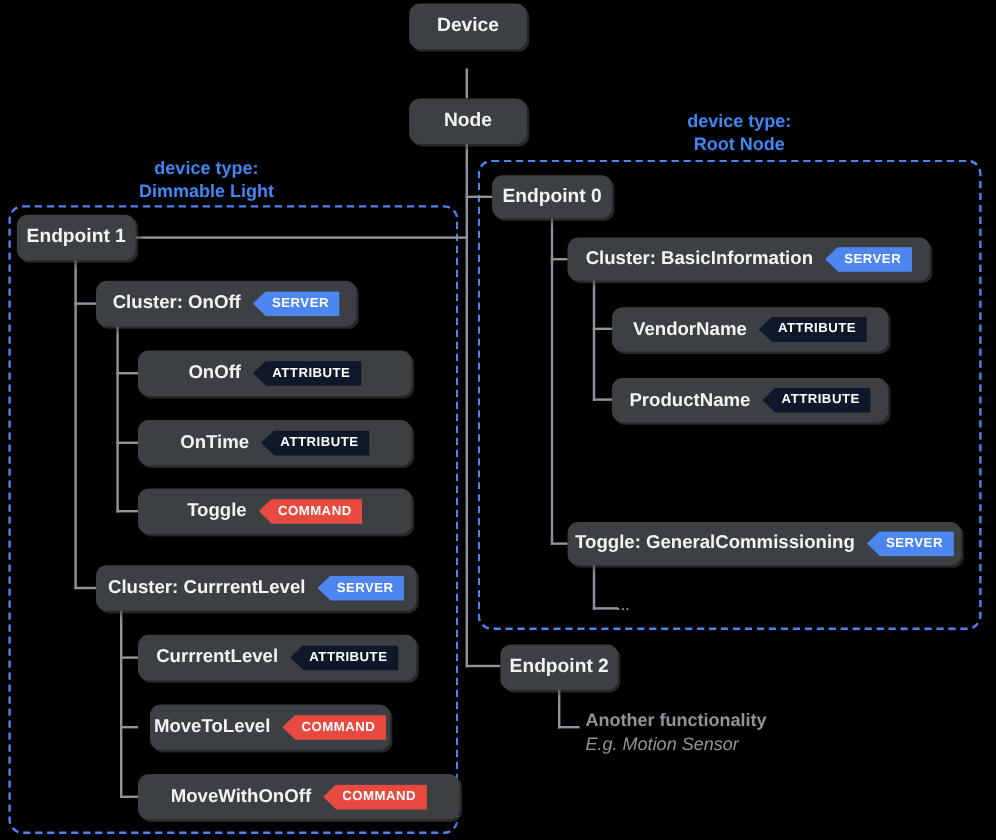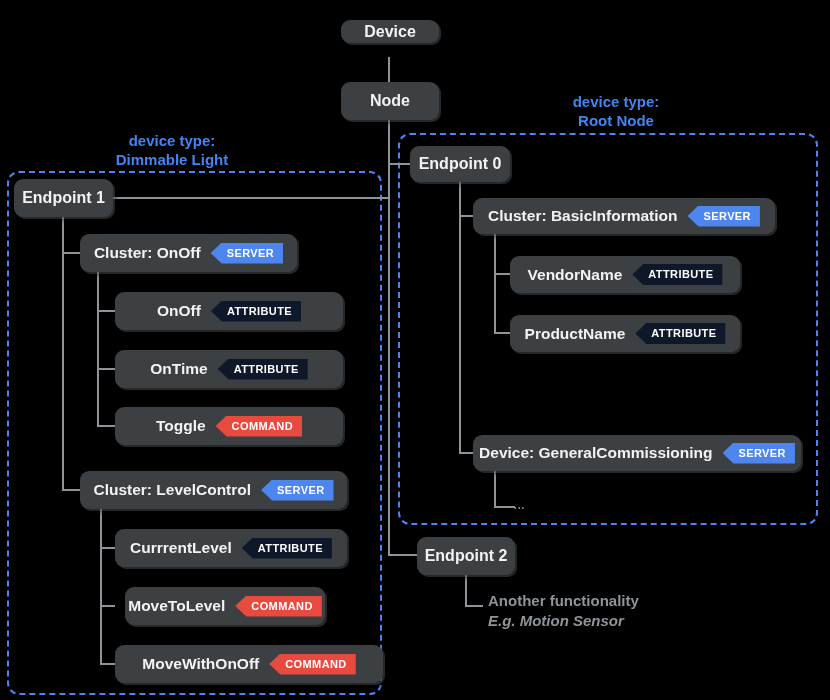--- a/index.html
+++ b/index.html
@@ -40,21 +40,21 @@
     line-height:1;flex:0 0 auto;
   }
   .badge.blue{background:#4C86EE;}
   .badge.green{background:#0f172a;}
   .badge.red{background:#E84A3F;}
   
   .ellipsis{
     position:absolute;color:#9AA0A6;font-size:10px;font-weight:700;letter-spacing:1px;
   }
   .note{position:absolute;color:#8E9499;font-size:15px;font-weight:600;text-align:center;}
-  .note.italic{font-style:italic;font-weight:700;}
+  .note.italic{font-style:italic;font-weight:400;}
 </style>
 </head>
 <body>
 
 <div class="canvas">
 
   <div class="group-outline" style="left:7px;top:171px;width:371px;height:520px"></div>
   <div class="group-outline" style="left:398px;top:133px;width:416px;height:388px"></div>
 
   <div class="group-caption" style="left:82px;top:131px;width:180px">
@@ -88,21 +88,21 @@
   <div class="line h" style="left:459px;top:215px;width:14px"></div>
   <div class="line h" style="left:459px;top:452px;width:14px"></div>
   <div class="line v" style="left:494px;top:233px;height:101px"></div>
   <div class="line h" style="left:494px;top:273px;width:16px"></div>
   <div class="line h" style="left:494px;top:332px;width:16px"></div>
   <div class="line v" style="left:494px;top:470px;height:38px"></div>
   <div class="line h" style="left:494px;top:506px;width:21px"></div>
   <div class="line v" style="left:465px;top:574px;height:33px"></div>
   <div class="line h" style="left:465px;top:605px;width:18px"></div>
 
-  <div class="box title" style="left:341px;top:20px;width:98px;height:23px">
+  <div class="box title" style="left:341px;top:3px;width:98px;height:38px">
     <span>Device</span>
   </div>
   <div class="box title" style="left:341px;top:82px;width:98px;height:38px">
     <span>Node</span>
   </div>
 
   <div class="box title" style="left:14px;top:179px;width:99px;height:38px">
     <span>Endpoint 1</span>
   </div>
 
@@ -120,21 +120,21 @@
     <span>OnTime</span>
     <span class="badge green">ATTRIBUTE</span>
   </div>
 
   <div class="box" style="left:115px;top:407px;width:228px;height:38px">
     <span>Toggle</span>
     <span class="badge red">COMMAND</span>
   </div>
 
   <div class="box" style="left:80px;top:471px;width:267px;height:38px">
-    <span>Cluster: LevelControl</span>
+    <span>Cluster: CurrrentLevel</span>
     <span class="badge blue">SERVER</span>
   </div>
 
   <div class="box" style="left:115px;top:529px;width:232px;height:38px">
     <span>CurrrentLevel</span>
     <span class="badge green">ATTRIBUTE</span>
   </div>
 
   <div class="box" style="left:125px;top:587px;width:200px;height:38px">
     <span>MoveToLevel</span>
@@ -159,21 +159,21 @@
     <span>VendorName</span>
     <span class="badge green">ATTRIBUTE</span>
   </div>
 
   <div class="box" style="left:510px;top:315px;width:230px;height:37px">
     <span>ProductName</span>
     <span class="badge green">ATTRIBUTE</span>
   </div>
 
   <div class="box" style="left:473px;top:435px;width:328px;height:36px">
-    <span>Device: GeneralCommissioning</span>
+    <span>Toggle: GeneralCommissioning</span>
     <span class="badge blue">SERVER</span>
   </div>
 
   <div class="ellipsis" style="left:514px;top:500px">...</div>
 
   <div class="box title" style="left:417px;top:537px;width:98px;height:38px">
     <span>Endpoint 2</span>
   </div>
   <div class="note" style="left:488px;top:592px">Another functionality</div>
   <div class="note italic" style="left:488px;top:612px">E.g. Motion Sensor</div>

